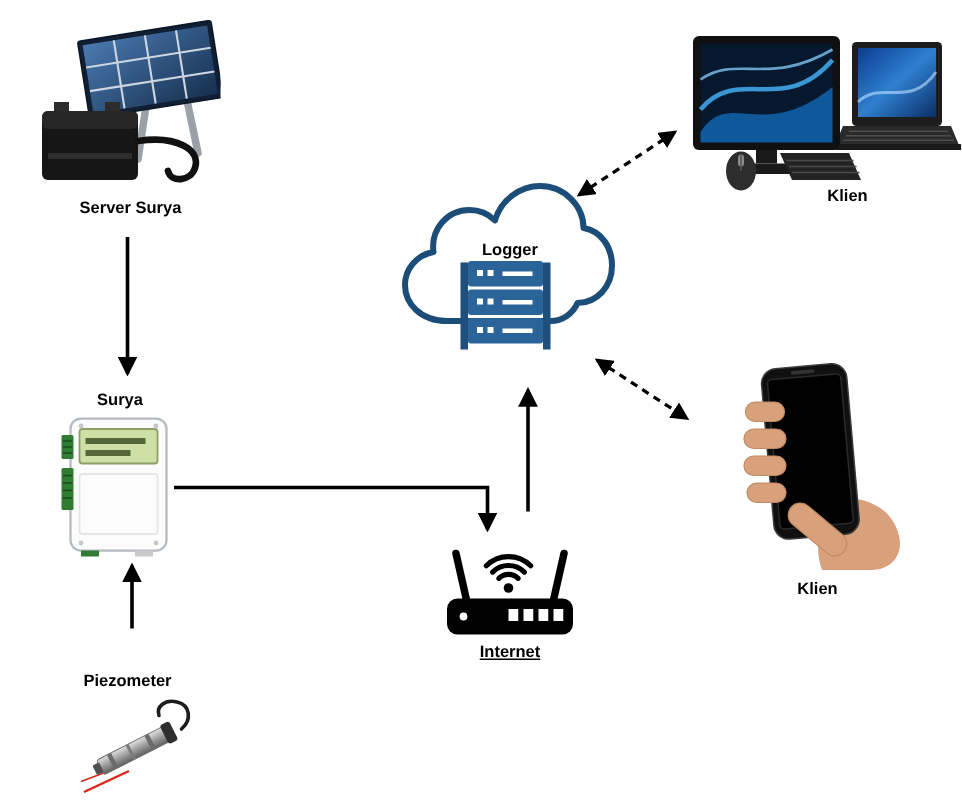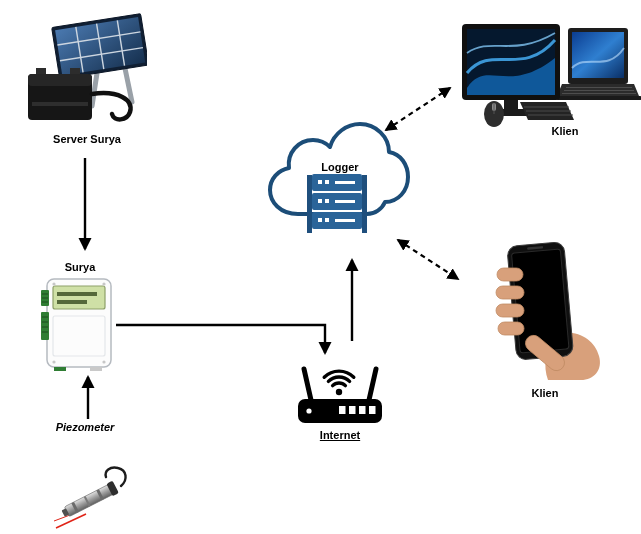--- a/index.html
+++ b/index.html
@@ -87,21 +87,21 @@
       <rect x="14" y="91" width="12" height="4" fill="#2f7d33"></rect>
       <rect x="50" y="91" width="12" height="4" fill="#c9c9c9"></rect>
       <circle cx="14" cy="8" r="1.6" fill="#c7c7c7"></circle>
         <circle cx="64" cy="8" r="1.6" fill="#c7c7c7"></circle>
       <circle cx="14" cy="86" r="1.6" fill="#c7c7c7"></circle>
         <circle cx="64" cy="86" r="1.6" fill="#c7c7c7"></circle>
       <rect x="13" y="40" width="52" height="40" rx="2" fill="none" stroke="#e3e6e9" stroke-width="1.2"></rect>
     </svg>
   </div>
 
-  <div class="label" style="left:40px; top:421px; width:90px;font-style:italic;">Piezometer</div>
+  <div class="label" style="left:40px; top:448px; width:90px;">Piezometer</div>
   <div class="node" style="left:52px; top:462px;">
     <svg width="78" height="72" viewBox="0 0 78 72">
       <defs>
         <linearGradient id="grad-rod" x1="0" y1="0" x2="0" y2="1">
           <stop offset="0" stop-color="#e0e0e0"></stop>
             <stop offset="0.5" stop-color="#9c9c9c"></stop>
             <stop offset="1" stop-color="#5f5f5f"></stop>
         </linearGradient>
       </defs>
       <line x1="4" y1="66" x2="34" y2="52" stroke="#e02418" stroke-width="1.6"></line>

